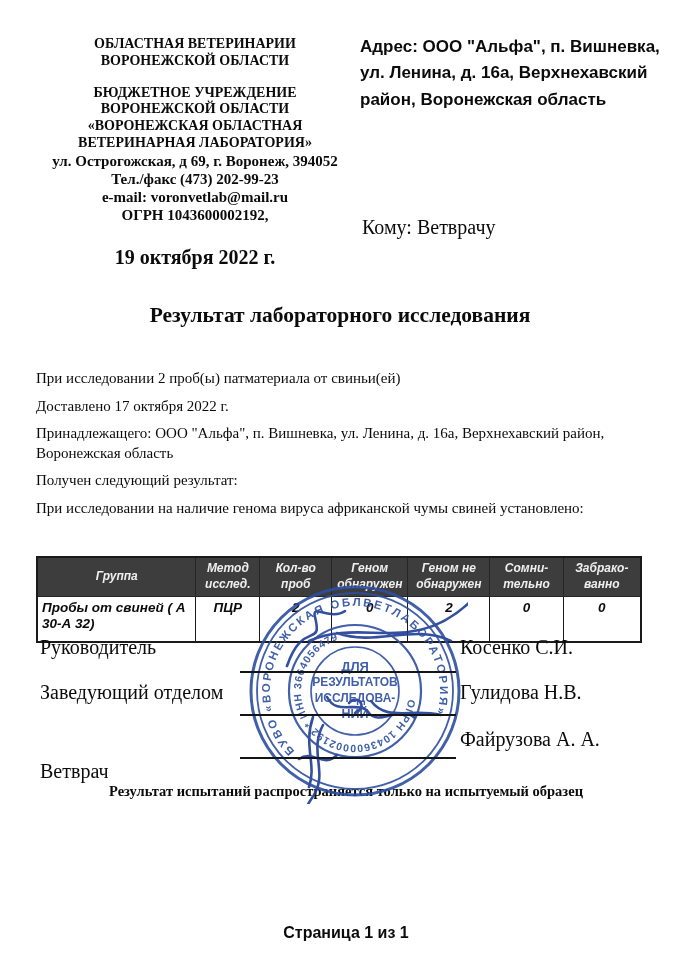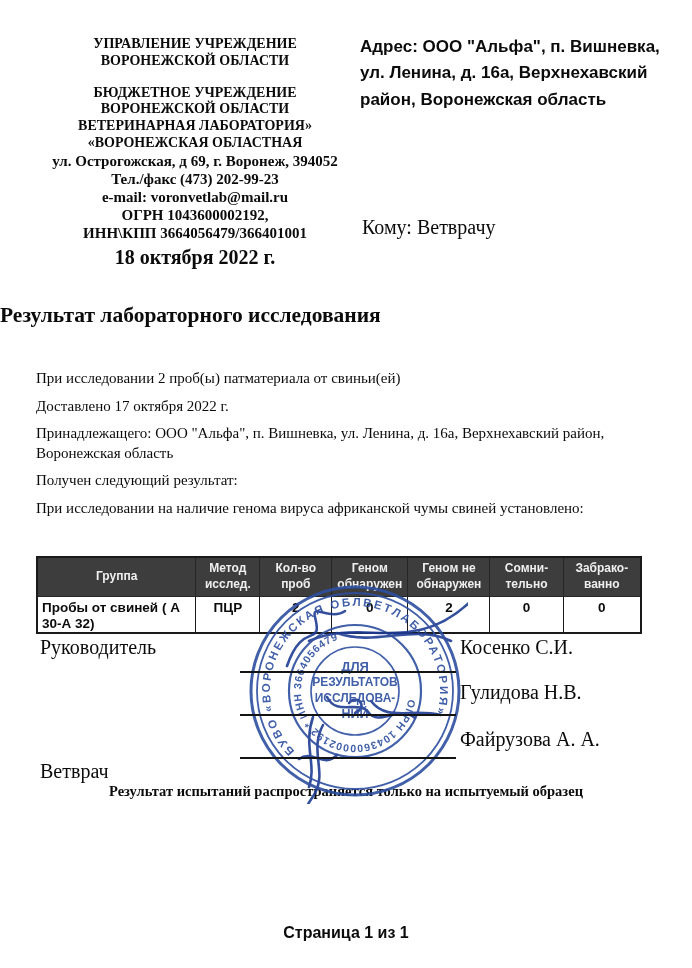--- a/index.html
+++ b/index.html
@@ -12,71 +12,70 @@
     font-weight:bold; font-size:14px; line-height:1.2;}
   .org-gap{height:15px;}
   .org-contact{font-size:15px;}
   .org-date{position:absolute; left:30px; top:246px; width:330px; text-align:center;
     font-weight:bold; font-size:20px;}
   
   .addr-block{position:absolute; left:360px; top:34px; width:306px;
     font-family:"Liberation Sans", sans-serif; font-weight:600; font-size:17px; line-height:1.55;}
   .recipient{position:absolute; left:362px; top:216px; font-size:20px;}
   
-  .title{position:absolute; left:0; top:299px; width:680px; 
+  .title{position:absolute; left:0; top:299px; width:680px; text-align:center;
     font-weight:bold; font-size:21.5px; line-height:1.5;}
   
   .body-text{position:absolute; left:36px; top:369px; width:636px;
     font-size:15px; line-height:1.3;}
   .body-text p{margin:0 0 8px 0;}
   
   .result-table{position:absolute; left:36px; top:556px; width:606px;
     border-collapse:collapse; font-family:"Liberation Sans", sans-serif;
-    border:2px solid #1a1a1a;}
+    border:2px solid #1a1a1a;font-style:italic;}
   .result-table th{
     background:#3d3d3d; color:#efefef; font-size:12px; font-weight:700;
     padding:3px 1px; line-height:1.3; border:1.5px solid #262626; height:32px;
     vertical-align:middle; text-align:center;}
   .result-table td{
     font-size:13.5px; font-weight:700; border:1.5px solid #1a1a1a;
-    padding:3px 4px 1px 4px; vertical-align:top; text-align:center; line-height:1.15;}
+    padding:3px 4px 10px 4px; vertical-align:top; text-align:center; line-height:1.15;}
   .result-table td.cell-left{text-align:left;}
   
   .sig-label{position:absolute; left:40px; font-size:20px;}
   .sig-name{position:absolute; left:460px; font-size:20px;}
   .sig-line{position:absolute; left:240px; width:216px; height:2px; background:#141414; z-index:6;}
   
   .stamp{position:absolute; left:242px; top:578px; width:226px; height:226px; z-index:5; opacity:.9;}
   
   .footer-note{position:absolute; left:0; top:783px; width:692px; text-align:center;
     font-weight:bold; font-size:14.5px;}
   .page-number{position:absolute; left:0; top:924px; width:692px; text-align:center;
     font-family:"Liberation Sans", sans-serif; font-weight:700; font-size:16px;}
 </style>
 </head>
 <body>
 
 <div class="doc">
 
   <div class="org-block">
-    <div>УПРАВЛЕНИЕ УЧРЕЖДЕНИЕ</div>
+    <div>ОБЛАСТНАЯ ВЕТЕРИНАРИИ</div>
     <div>ВОРОНЕЖСКОЙ ОБЛАСТИ</div>
     <div class="org-gap"></div>
     <div>БЮДЖЕТНОЕ УЧРЕЖДЕНИЕ</div>
     <div>ВОРОНЕЖСКОЙ ОБЛАСТИ</div>
+    <div>«ВОРОНЕЖСКАЯ ОБЛАСТНАЯ</div>
     <div>ВЕТЕРИНАРНАЯ ЛАБОРАТОРИЯ»</div>
-    <div>«ВОРОНЕЖСКАЯ ОБЛАСТНАЯ</div>
     <div class="org-contact">ул. Острогожская, д 69, г. Воронеж, 394052</div>
     <div class="org-contact">Тел./факс  (473) 202-99-23</div>
     <div class="org-contact">e-mail: voronvetlab@mail.ru</div>
     <div class="org-contact">ОГРН 1043600002192,</div>
-    <div class="org-contact">ИНН\КПП 3664056479/366401001</div>
   </div>
 
-  <div class="org-date">18 октября 2022 г.</div>
+  <div class="org-date">19 октября 2022 г.</div>
 
   <div class="addr-block">Адрес: ООО "Альфа", п. Вишневка, ул. Ленина, д. 16а, Верхнехавский район, Воронежская область</div>
   <div class="recipient">Кому: Ветврачу</div>
 
   <div class="title">
     <div>Результат лабораторного исследования</div>
   </div>
 
   <div class="body-text">
     <p>При исследовании 2 проб(ы) патматериала от свиньи(ей)</p>
@@ -117,20 +116,21 @@
         <td>0</td>
         <td>0</td>
       </tr>
     </tbody>
   </table>
 
   <div class="sig-label" style="top:636px">Руководитель</div>
   <div class="sig-name" style="top:636px">Косенко С.И.</div>
   <div class="sig-line" style="top:671px"></div>
 
+  <div class="sig-label" style="top:681px">Заведующий отделом</div>
   <div class="sig-name" style="top:681px">Гулидова Н.В.</div>
   <div class="sig-line" style="top:714px"></div>
 
   <div class="sig-label" style="top:760px">Ветврач</div>
   <div class="sig-name" style="top:728px">Файрузова А. А.</div>
   <div class="sig-line" style="top:757px"></div>
 
   <svg class="stamp" viewBox="-113 -113 226 226">
     <g fill="none" stroke="#2d4fa0">
       <circle r="104" stroke-width="3"></circle>

